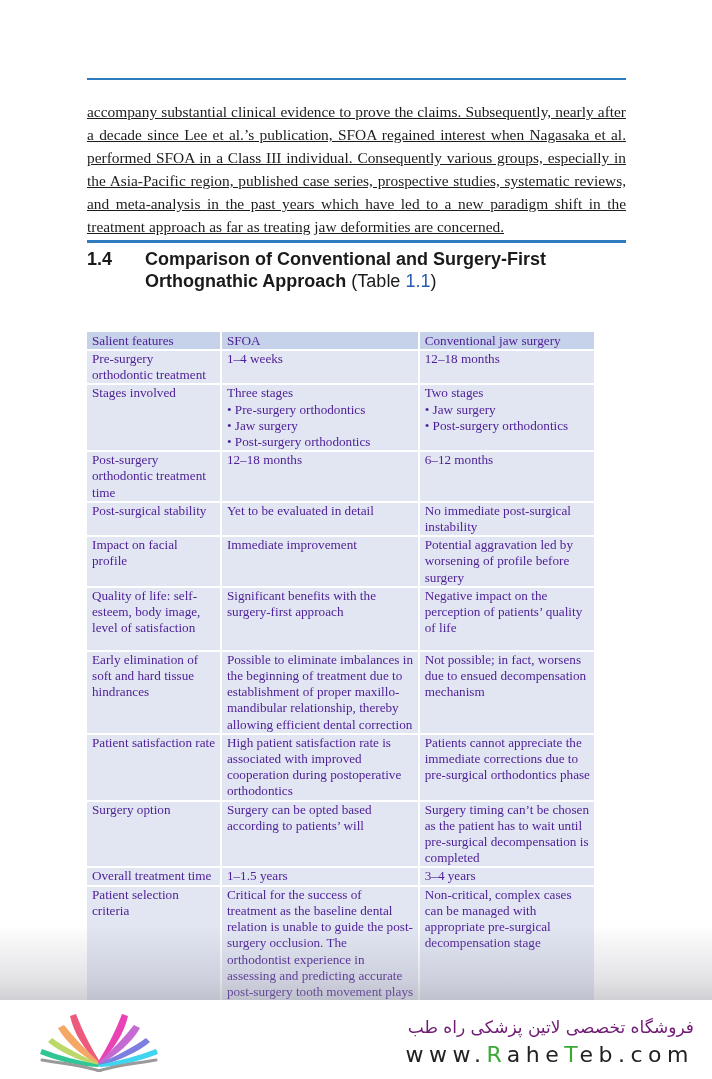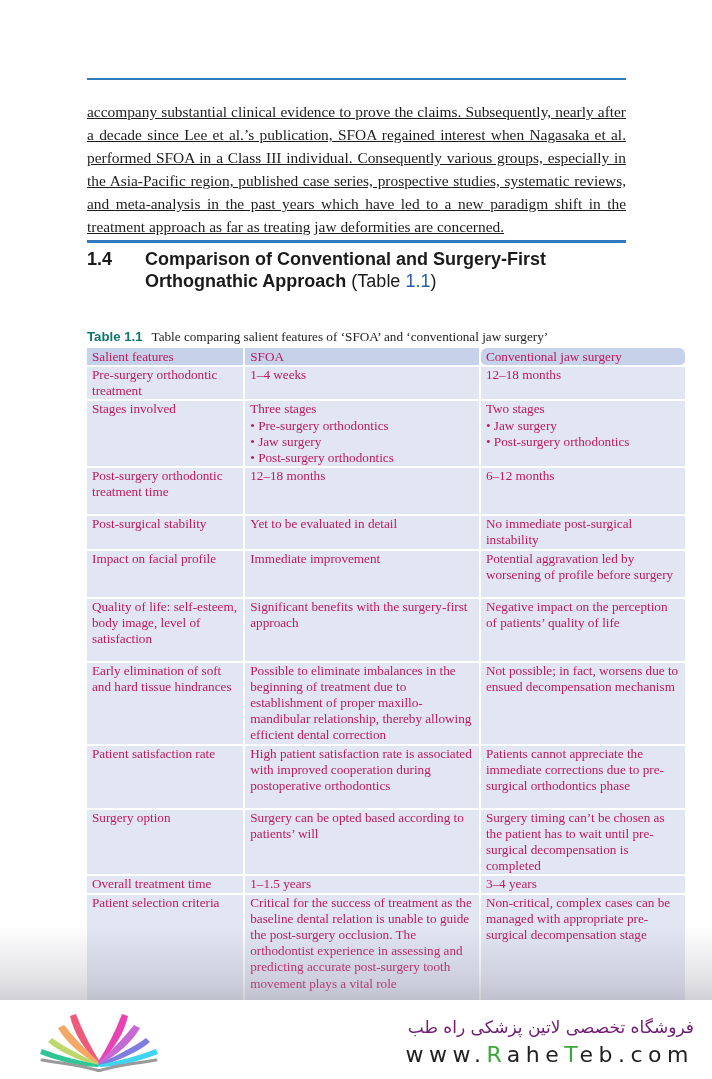--- a/index.html
+++ b/index.html
@@ -48,35 +48,35 @@
   .table-caption {
     position:absolute; left:87px; top:329px; width:539px;
     font-size:13.2px; color:#222;
   }
   .table-caption .cap-label {
     font-family:"Liberation Sans", sans-serif; font-weight:bold; color:#0f766e; margin-right:6px;
   }
 
   
   .cmp-table {
-    position:absolute; left:87px; top:348px; width:598px;
+    position:absolute; left:87px; top:332px; width:507px;
     border-collapse:separate; border-spacing:0;
-    font-size:13.2px; line-height:16.2px; color:#be185d;
+    font-size:13.2px; line-height:16.2px; color:#4c1d95;
   }
   .cmp-table th, .cmp-table td {
     vertical-align:top; text-align:left; font-weight:normal;
     padding:0 4px 0 5px;
     border-right:2px solid #ffffff; border-bottom:2px solid #ffffff;
   }
   .cmp-table th:last-child, .cmp-table td:last-child { border-right:none; }
   .cmp-table th { background:#c6d1ea; height:17px; line-height:17px; }
   .cmp-table td { background:#e2e6f3; }
   .col-a { width:134px; }
   .col-b { width:205px; }
-  .col-c { width:178px;border-radius:6px; }
+  .col-c { width:178px; }
   .bul { display:block; }
 
   
   .fade {
     position:absolute; left:0; top:925px; width:712px; height:80px;
     background:linear-gradient(to bottom, rgba(150,150,160,0) 0%, rgba(150,150,160,0.28) 70%, rgba(140,140,150,0.45) 100%);
     pointer-events:none;
   }
 
   

